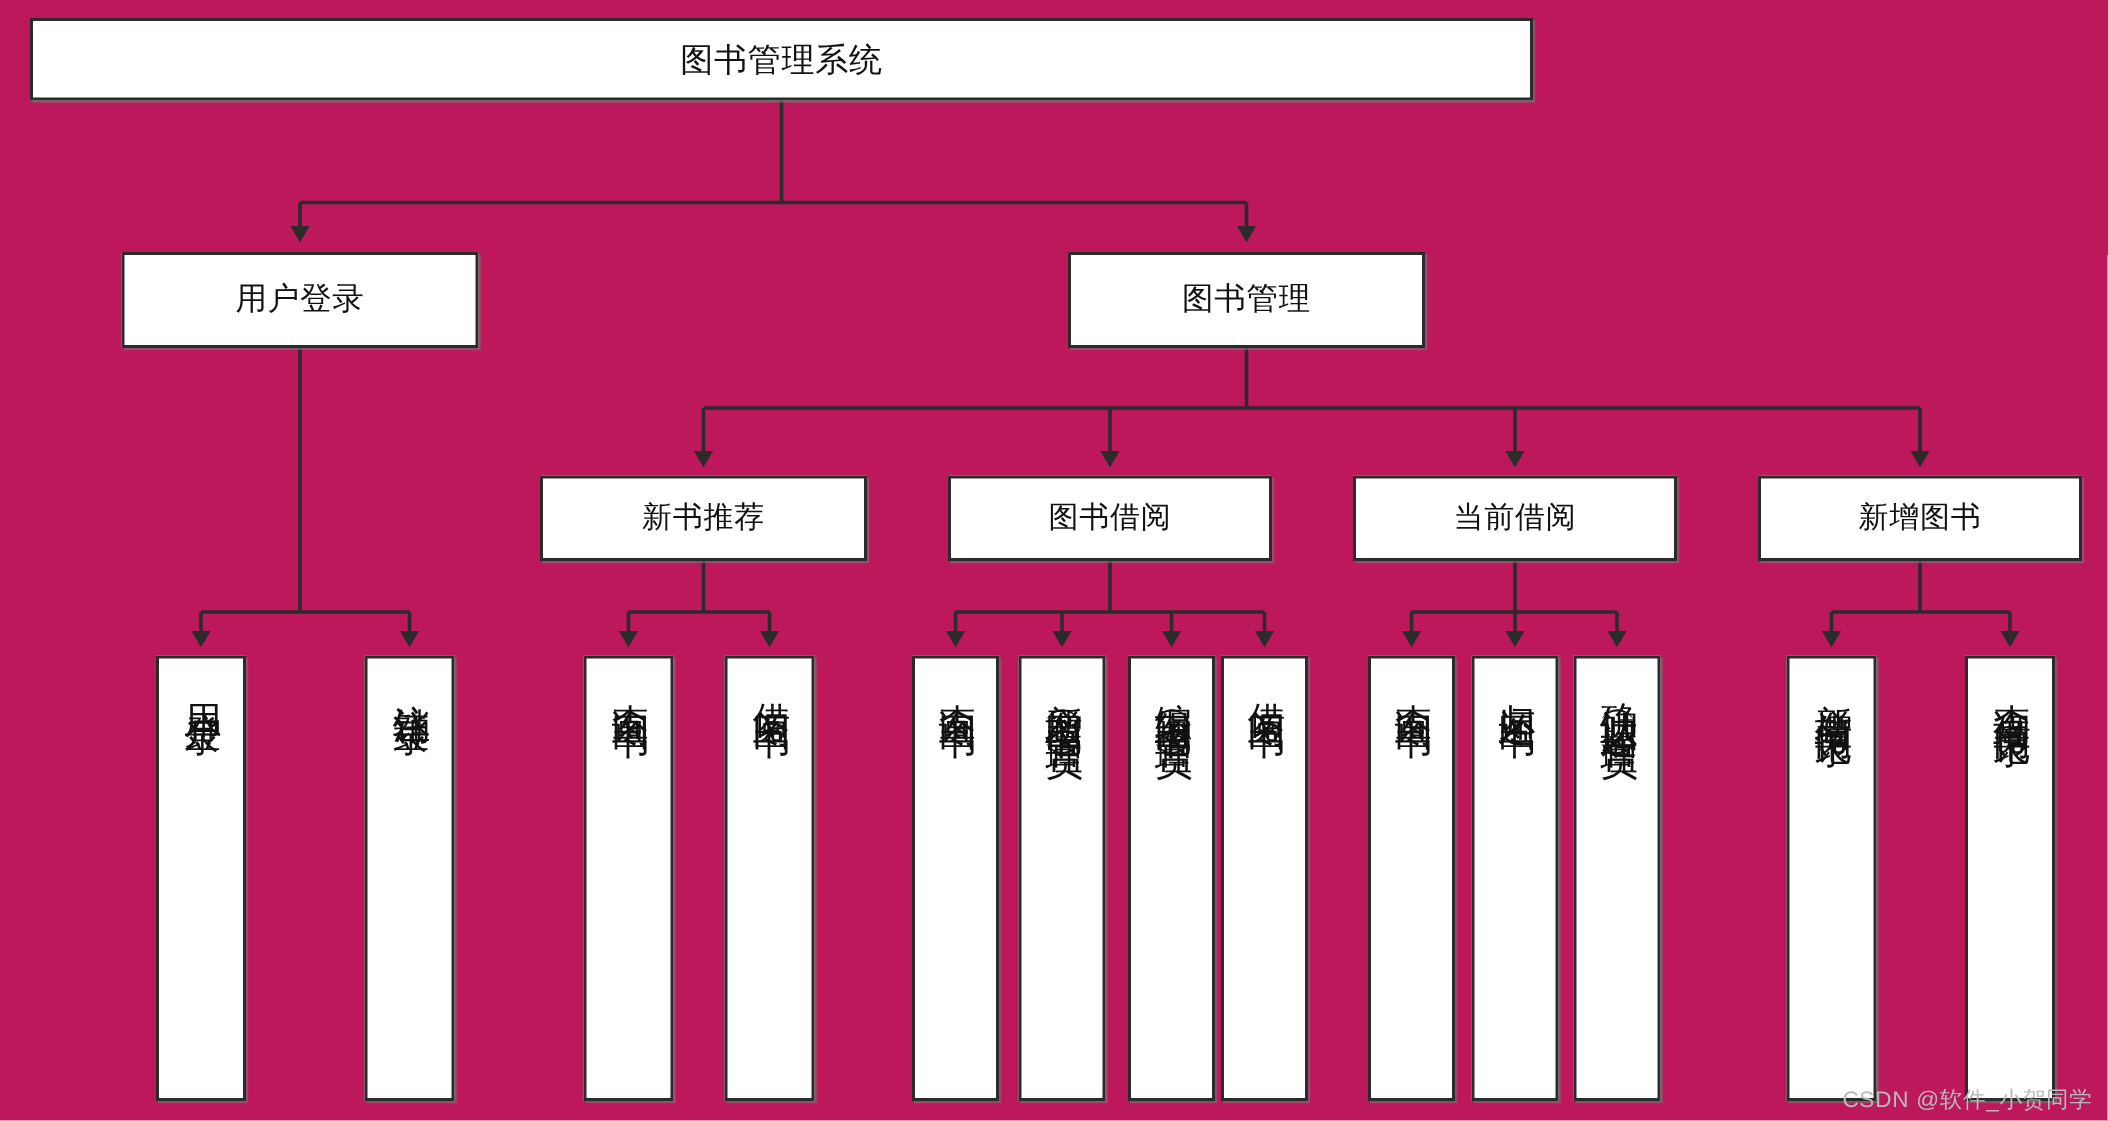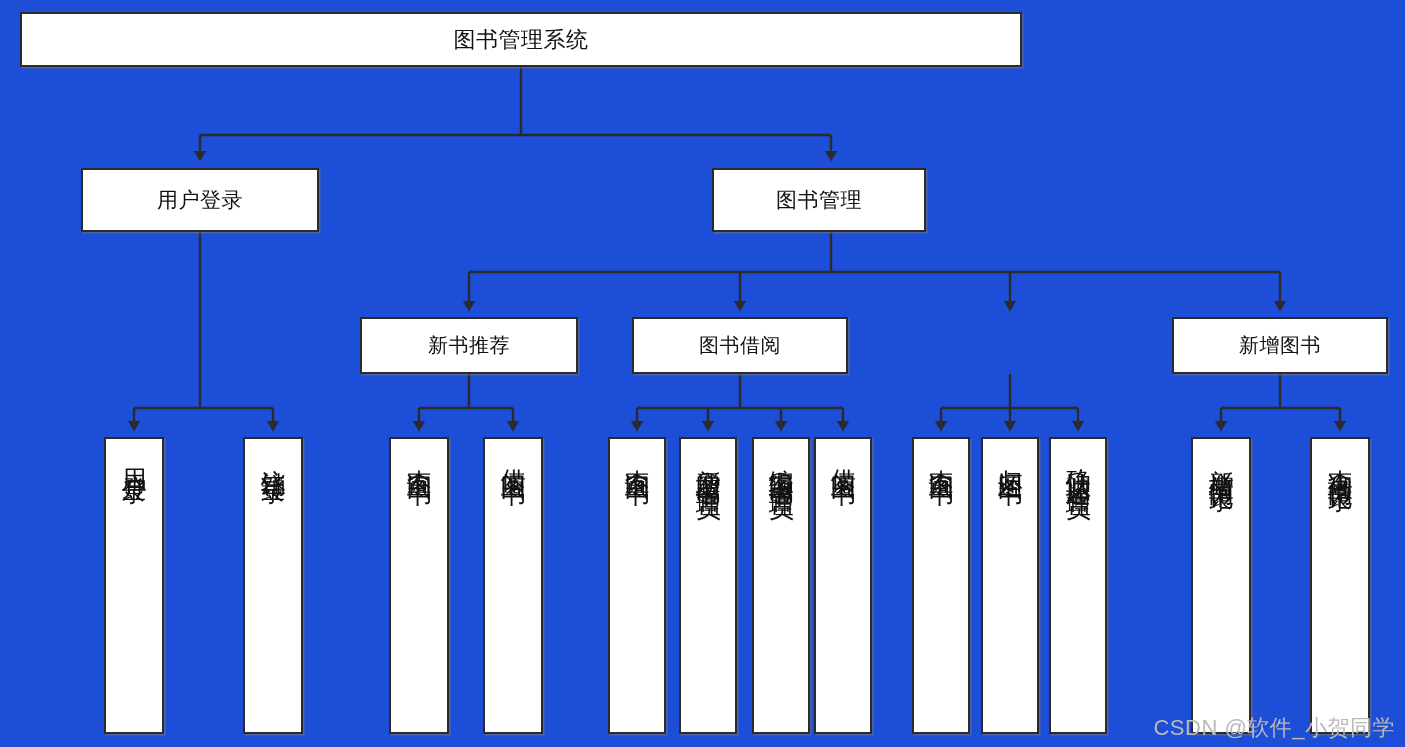--- a/index.html
+++ b/index.html
@@ -5,21 +5,21 @@
 <style>
   html,body{margin:0;padding:0;background:#ffffff;}
   body{
     font-family:"Liberation Sans","DejaVu Sans",sans-serif;
     color:#1a1a1a;
   }
   #canvas{
     position:relative;
     width:1405px;
     height:747px;
-    background:#1d4ed8;
+    background:#be185d;
     overflow:hidden;
   }
   #edges{
     position:absolute;
     left:0; top:0;
     width:1405px;
     height:747px;
     pointer-events:none;
   }
   .node{
@@ -60,21 +60,21 @@
     font-size:25px;
     line-height:1.18;
     letter-spacing:4px;
     white-space:nowrap;
     text-align:left;
   }
   .watermark{
     position:absolute;
     right:10px;
     bottom:4px;
-    font-size:22px;
+    font-size:15px;
     color:#b9b9b9;
     letter-spacing:0.5px;
     white-space:nowrap;
     z-index:5;
     user-select:none;
   }
 </style>
 </head>
 <body>
 
@@ -131,32 +131,35 @@
   </svg>
 
   <div class="node root" style="left:20px;top:12px;width:1002px;height:55px;">
     <span class="node-label">图书管理系统</span>
   </div>
 
   <div class="node lvl2" style="left:81px;top:168px;width:238px;height:64px;">
     <span class="node-label">用户登录</span>
   </div>
 
-  <div class="node lvl2" style="left:712px;top:168px;width:214px;height:64px;">
+  <div class="node lvl2" style="left:712px;top:168px;width:238px;height:64px;">
     <span class="node-label">图书管理</span>
   </div>
 
   <div class="node lvl3" style="left:360px;top:317px;width:218px;height:57px;">
     <span class="node-label">新书推荐</span>
   </div>
 
   <div class="node lvl3" style="left:632px;top:317px;width:216px;height:57px;align-items:center;">
     <span class="node-label">图书借阅</span>
   </div>
 
+  <div class="node lvl3" style="left:902px;top:317px;width:216px;height:57px;">
+    <span class="node-label">当前借阅</span>
+  </div>
 
   <div class="node lvl3" style="left:1172px;top:317px;width:216px;height:57px;">
     <span class="node-label">新增图书</span>
   </div>
 
   <div class="node leaf" style="left:104px;top:437px;width:60px;height:297px;">
     <span class="node-label">用户登录</span>
   </div>
 
   <div class="node leaf" style="left:243px;top:437px;width:60px;height:297px;">

